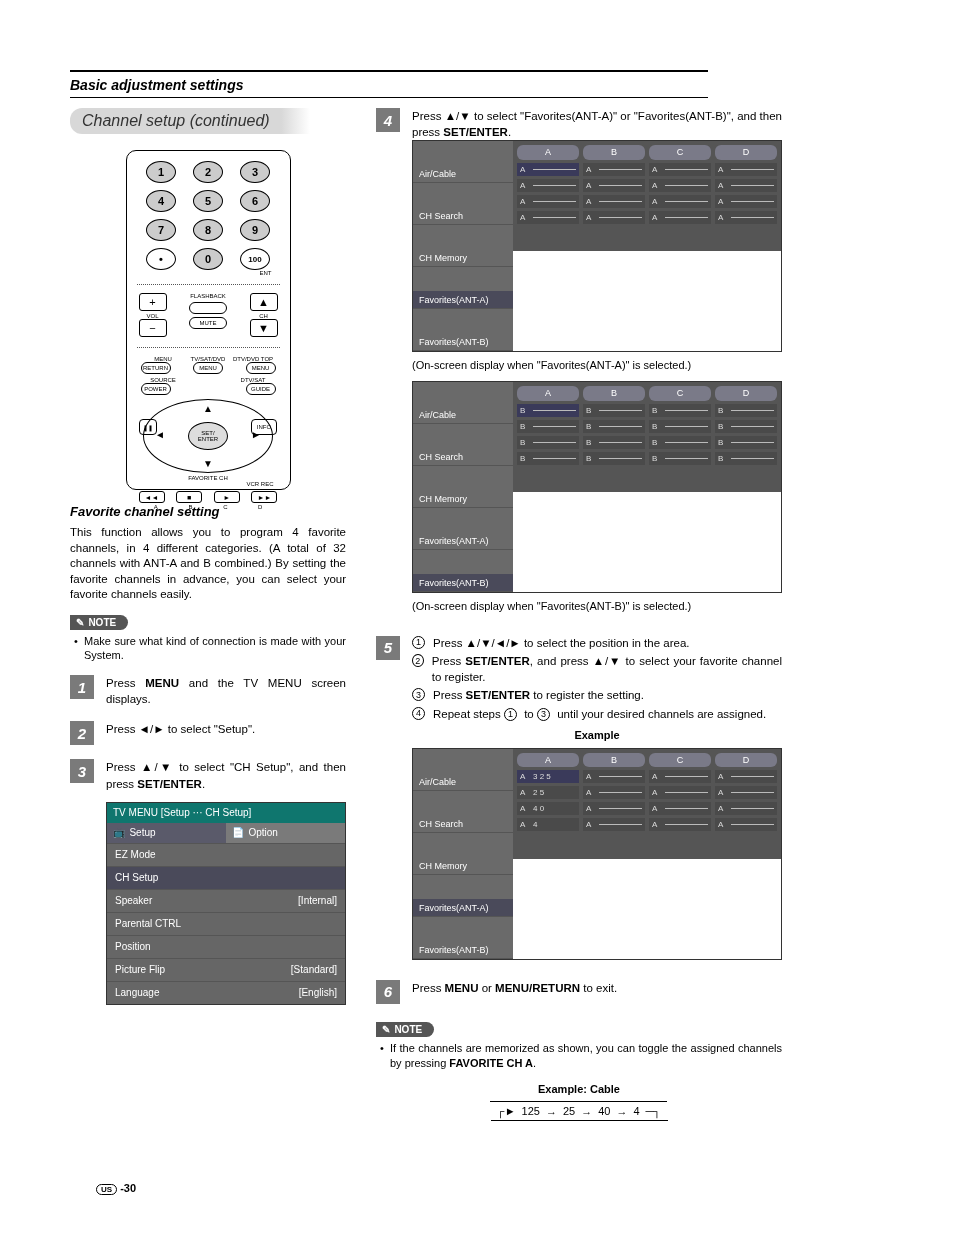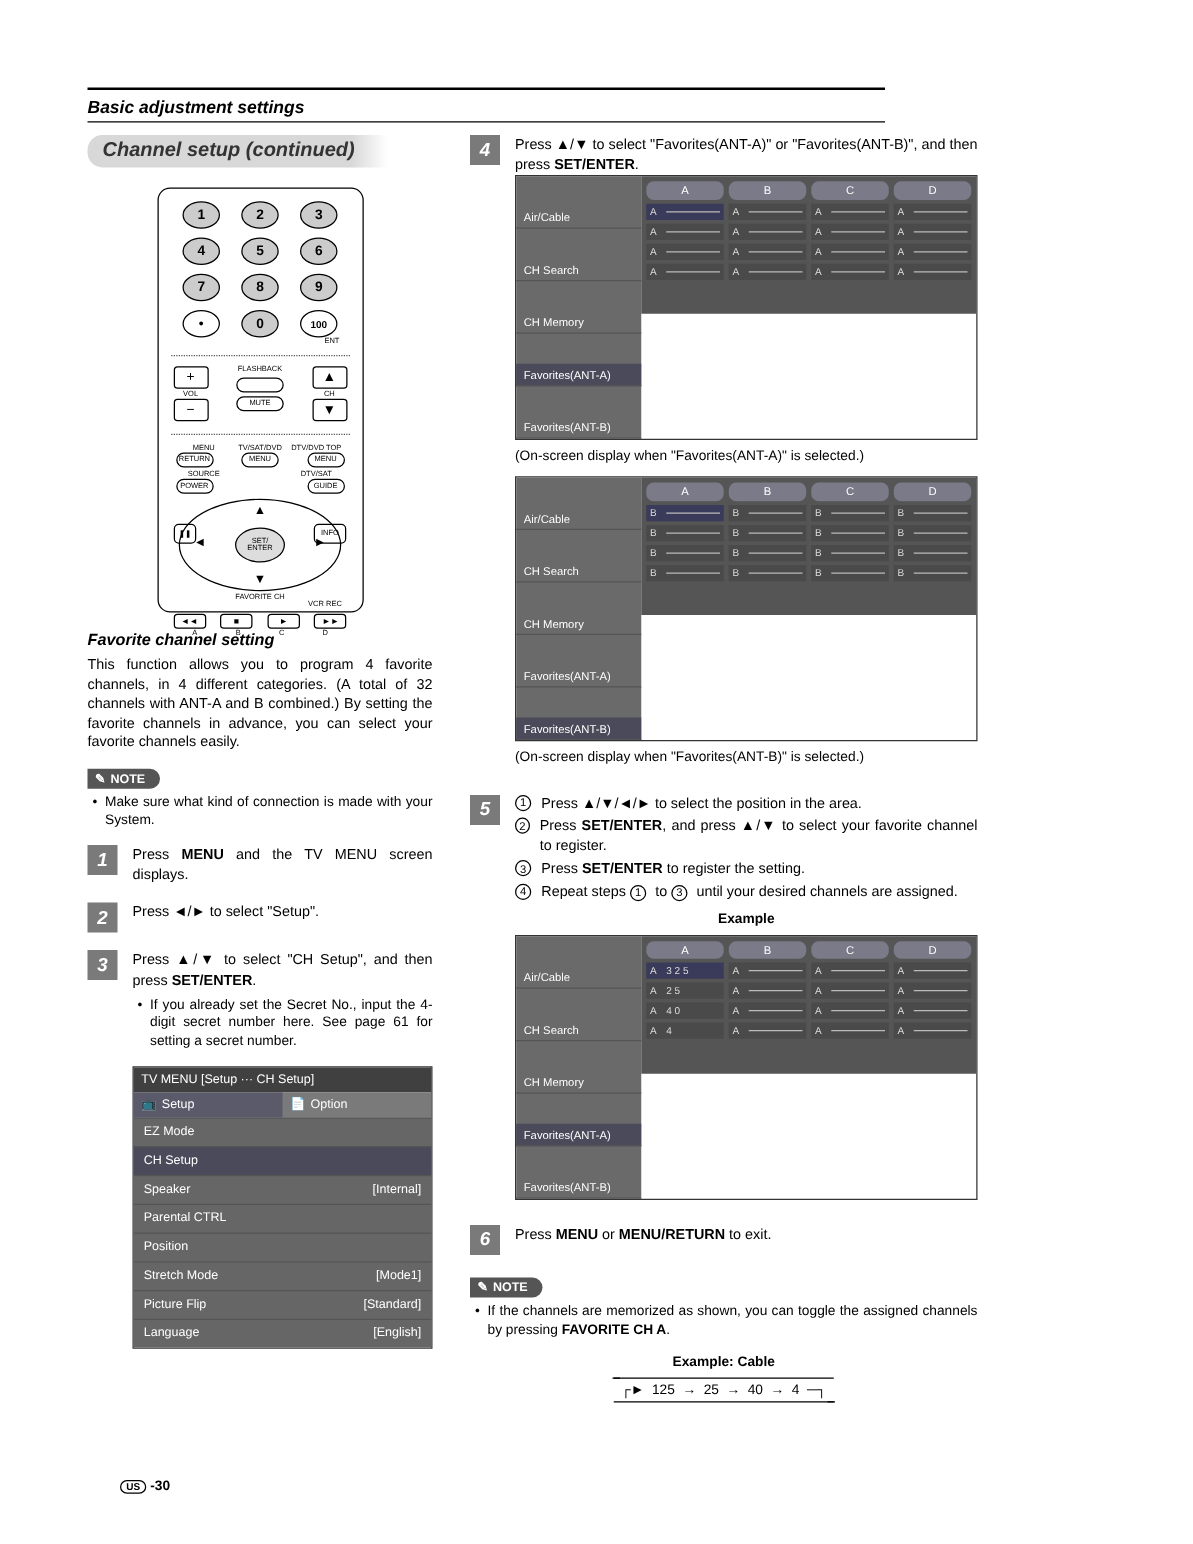--- a/index.html
+++ b/index.html
@@ -6,21 +6,21 @@
   body { font-family: Arial, Helvetica, sans-serif; font-size: 12px; color: #000; background: #fff; }
   .page { width: 768px; height: 1235px; padding: 70px 60px 40px 70px; position: relative; }
   .topbar { border-top: 2px solid #000; border-bottom: 1.2px solid #000; padding: 5px 0 4px; margin-bottom: 10px; }
   .topbar h2 { font-size: 14px; font-weight: bold; font-style: italic; }
   .cols { display: flex; gap: 30px; }
   .col { flex: 1; }
   .section-title {
     background: linear-gradient(to right, #d8d8d8 0%, #d8d8d8 88%, #fff 100%);
     border-radius: 12px 0 0 12px;
     padding: 4px 12px;
-    font-size: 16px; font-weight: bold; font-style: italic; color: #333;
+    font-size: 16px; font-weight: normal; font-style: italic; color: #333;
     margin-bottom: 8px; display: inline-block; width: 240px;
   }
   .remote {
     width: 165px; height: 340px; border: 1.3px solid #000; border-radius: 10px;
     margin: 8px auto 14px; position: relative; padding: 10px 8px;
   }
   .numpad { display: grid; grid-template-columns: repeat(3, 1fr); gap: 7px 10px; padding: 0 8px; }
   .numbtn { width: 30px; height: 22px; border: 1.2px solid #000; border-radius: 50%; display:flex;align-items:center;justify-content:center;font-weight:bold;font-size:11px;background:#ccc; margin:auto;}
   .numbtn.white{background:#fff;}
   .remote-sep { border-top:1px dotted #555; margin:8px 2px;}
@@ -44,21 +44,21 @@
   ul.bul{list-style:none;padding-left:4px;margin-bottom:12px;}
   ul.bul li{font-size:11px;line-height:1.35;text-align:justify;position:relative;padding-left:10px;}
   ul.bul li::before{content:"•";position:absolute;left:0;}
 
   .step{display:flex;gap:12px;margin-bottom:14px;align-items:flex-start;}
   .stepnum{min-width:24px;height:24px;background:#7a7a7a;color:#fff;font-weight:bold;font-style:italic;font-size:15px;display:flex;align-items:center;justify-content:center;}
   .steptext{flex:1;font-size:11.5px;line-height:1.4;text-align:justify;}
   .steptext .ar{font-family:Arial;}
 
   .osd-menu{width:240px;border:1px solid #333;margin-top:10px;font-size:10px;color:#fff;}
-  .osd-top{background:#404040;padding:3px 6px;}
+  .osd-top{background:#0f766e;padding:3px 6px;}
   .osd-tabs{display:flex;background:#7a7a7a;}
   .osd-tab{flex:1;padding:3px 6px;display:flex;align-items:center;gap:4px;}
   .osd-tab.active{background:#5a5a6a;}
   .osd-body{background:#666;}
   .osd-row{display:flex;justify-content:space-between;padding:4px 8px;border-top:1px solid #555;}
   .osd-row.sel{background:#4a4a5a;}
 
   .fav-table{width:370px;border:1px solid #333;font-size:9px;color:#fff;margin-bottom:6px;}
   .fav-left{float:left;width:100px;background:#6a6a6a;}
   .fav-left div{padding:3px 6px;border-bottom:1px solid #555;height:18px;margin-top:24px;}
@@ -211,23 +211,20 @@
         <div class="stepnum">2</div>
         <div class="steptext">
           <span>Press </span><span class="ar">◄/►</span><span> to select "Setup".</span>
         </div>
       </div>
       
       <div class="step">
         <div class="stepnum">3</div>
         <div class="steptext">
           <span>Press </span><span class="ar">▲/▼</span><span> to select "CH Setup", and then press </span><b>SET/ENTER</b>.
-          <ul class="bul" style="margin-top:4px">
-              <li>If you already set the Secret No., input the 4-digit secret number here. See page 61 for setting a secret number.</li>
-            </ul>
           
           <div class="osd-menu">
             <div class="osd-top">TV MENU    [Setup ··· CH Setup]</div>
             <div class="osd-tabs">
               <div class="osd-tab active">📺 <span>Setup</span></div>
               <div class="osd-tab">📄 <span>Option</span></div>
             </div>
             <div class="osd-body">
               <div class="osd-row">
                   <span>EZ Mode</span>
@@ -241,24 +238,20 @@
                   <span>Speaker</span>
                   <span>[Internal]</span>
                 </div>
               <div class="osd-row">
                   <span>Parental CTRL</span>
                   <span></span>
                 </div>
               <div class="osd-row">
                   <span>Position</span>
                   <span></span>
-                </div>
-              <div class="osd-row">
-                  <span>Stretch Mode</span>
-                  <span>[Mode1]</span>
                 </div>
               <div class="osd-row">
                   <span>Picture Flip</span>
                   <span>[Standard]</span>
                 </div>
               <div class="osd-row">
                   <span>Language</span>
                   <span>[English]</span>
                 </div>
             </div>

